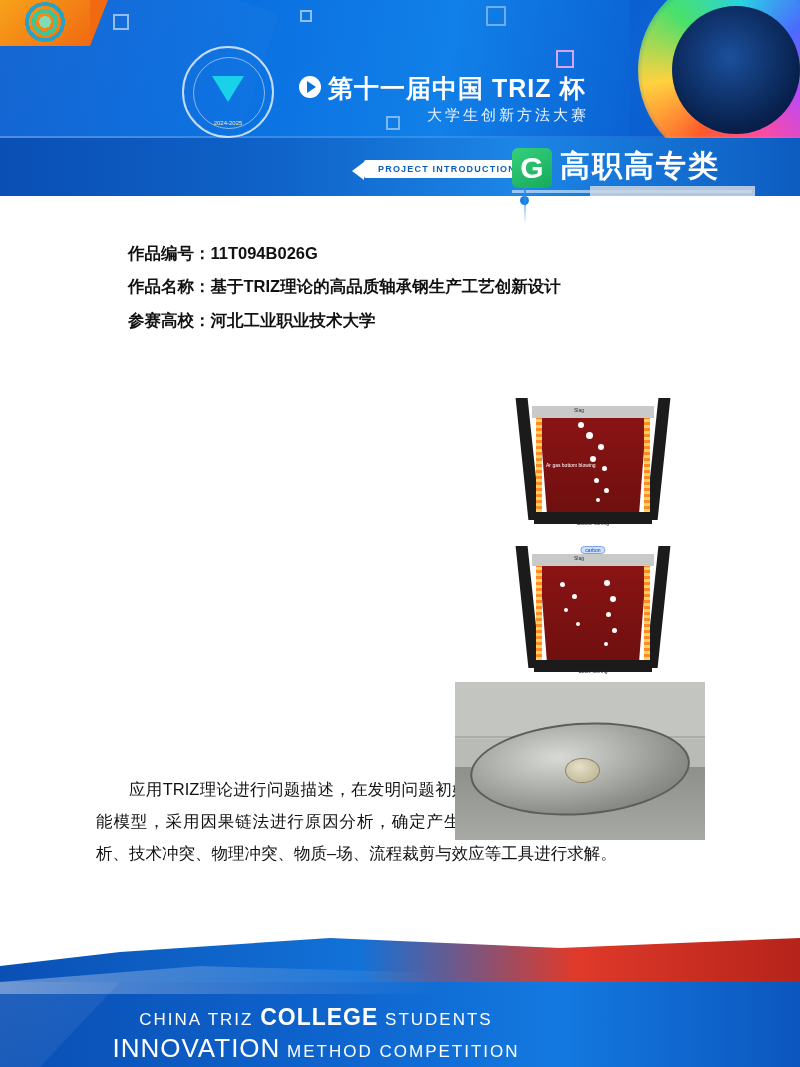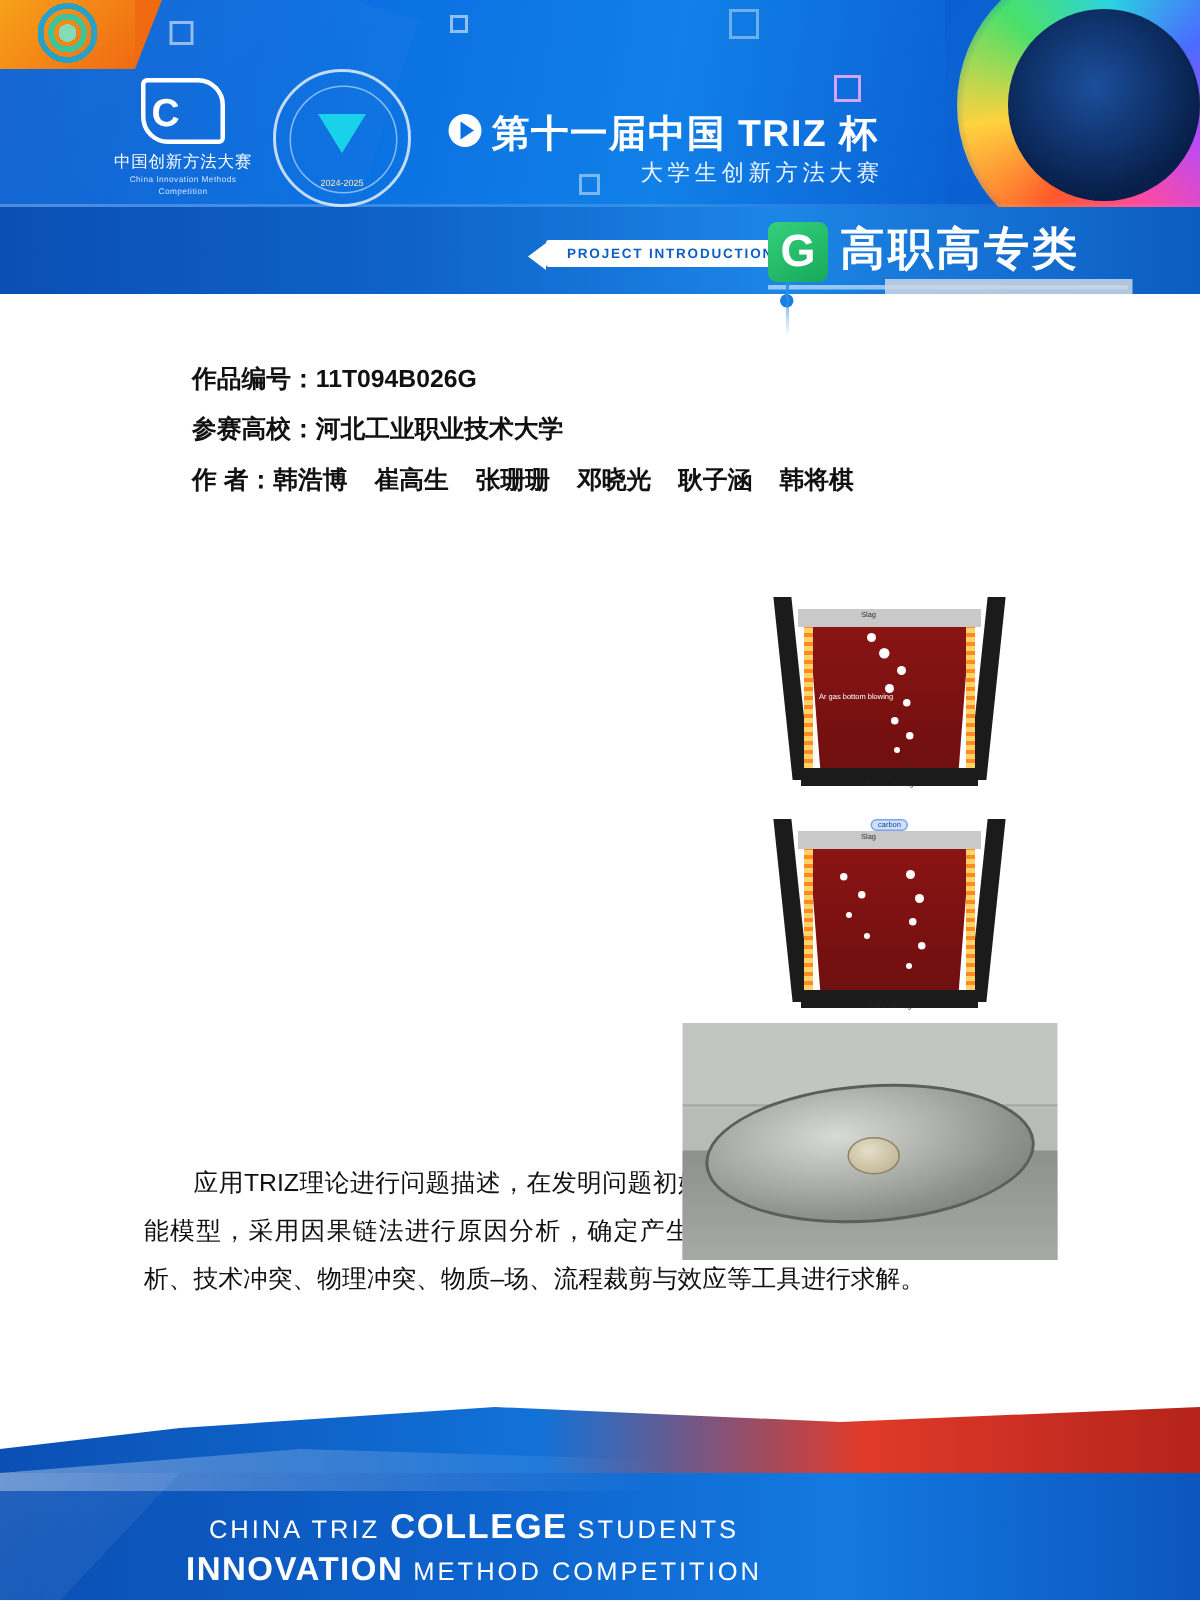--- a/index.html
+++ b/index.html
@@ -310,21 +310,21 @@
     background: linear-gradient(135deg, rgba(255,255,255,.10), rgba(255,255,255,0));
     clip-path: polygon(0 0, 120px 0, 40px 85px, 0 85px);
   }
   .ftr-text {
     position: absolute; left: 0; top: 66px; width: 632px; text-align: center;
     color: #ffffff; white-space: nowrap;
   }
   .ftr-line1 { font-size: 17px; letter-spacing: 2px; }
   .ftr-line1 b { font-size: 23px; font-weight: bold; letter-spacing: 1px; }
   .ftr-line2 { font-size: 17px; letter-spacing: 2px; margin-top: 2px; }
-  .ftr-line2 b { font-size: 22px; font-weight: bold; letter-spacing: 1px; }
+  .ftr-line2 b { font-size: 26px; font-weight: normal; letter-spacing: 1px; }
 </style>
 </head>
 <body>
 
 <div class="page">
 
   <div class="header">
     <div class="hdr-diag"></div>
     <div class="rainbow"></div>
     <div class="rainbow-mask"></div>
@@ -334,25 +334,20 @@
     <div class="sq s1"></div>
     <div class="sq s2"></div>
     <div class="sq s3"></div>
     <div class="sq s4"></div>
     <div class="sq s5"></div>
     <div class="sq s6"></div>
 
     <div class="hdr-band-edge"></div>
     <div class="hdr-lightband"></div>
 
-    <div class="logo-cimc">
-      <div class="mark"></div>
-      <div class="cn">中国创新方法大赛</div>
-      <div class="en">China Innovation Methods Competition</div>
-    </div>
 
     <div class="emblem">
       <div class="inner"></div>
       <div class="bird"></div>
       <div class="yr">2024-2025</div>
     </div>
 
     <div class="play-badge"></div>
     <div class="title-main">第十一届中国 TRIZ 杯</div>
     <div class="title-sub">大学生创新方法大赛</div>
@@ -366,26 +361,24 @@
   </div>
 
   <div class="dot-sm d2"></div>
   <div class="vline"></div>
 
   <div class="meta">
     <div class="meta-row">
       <span class="lbl">作品编号：</span><span class="val">11T094B026G</span>
     </div>
     <div class="meta-row">
+      <span class="lbl">作品名称：</span><span class="val">基于TRIZ理论的高品质轴承钢生产工艺创新设计</span>
+    </div>
+    <div class="meta-row">
       <span class="lbl">参赛高校：</span><span class="val">河北工业职业技术大学</span>
-    </div>
-    <div class="meta-row authors">
-      <span class="lbl">作    者：</span><span class="val">
-        <span>韩浩博</span><span>崔高生</span><span>张珊珊</span><span>邓晓光</span><span>耿子涵</span><span>韩将棋</span>
-      </span>
     </div>
   </div>
 
 
   <div class="para-wide">
     <p>应用TRIZ理论进行问题描述，在发明问题初始形势分析基础上，建立了流程功能模型，采用因果链法进行原因分析，确定产生问题的关键缺陷；采用理想解分析、技术冲突、物理冲突、物质–场、流程裁剪与效应等工具进行求解。</p>
   </div>
 
   <div class="fig fig1">
     <div class="ladle">

